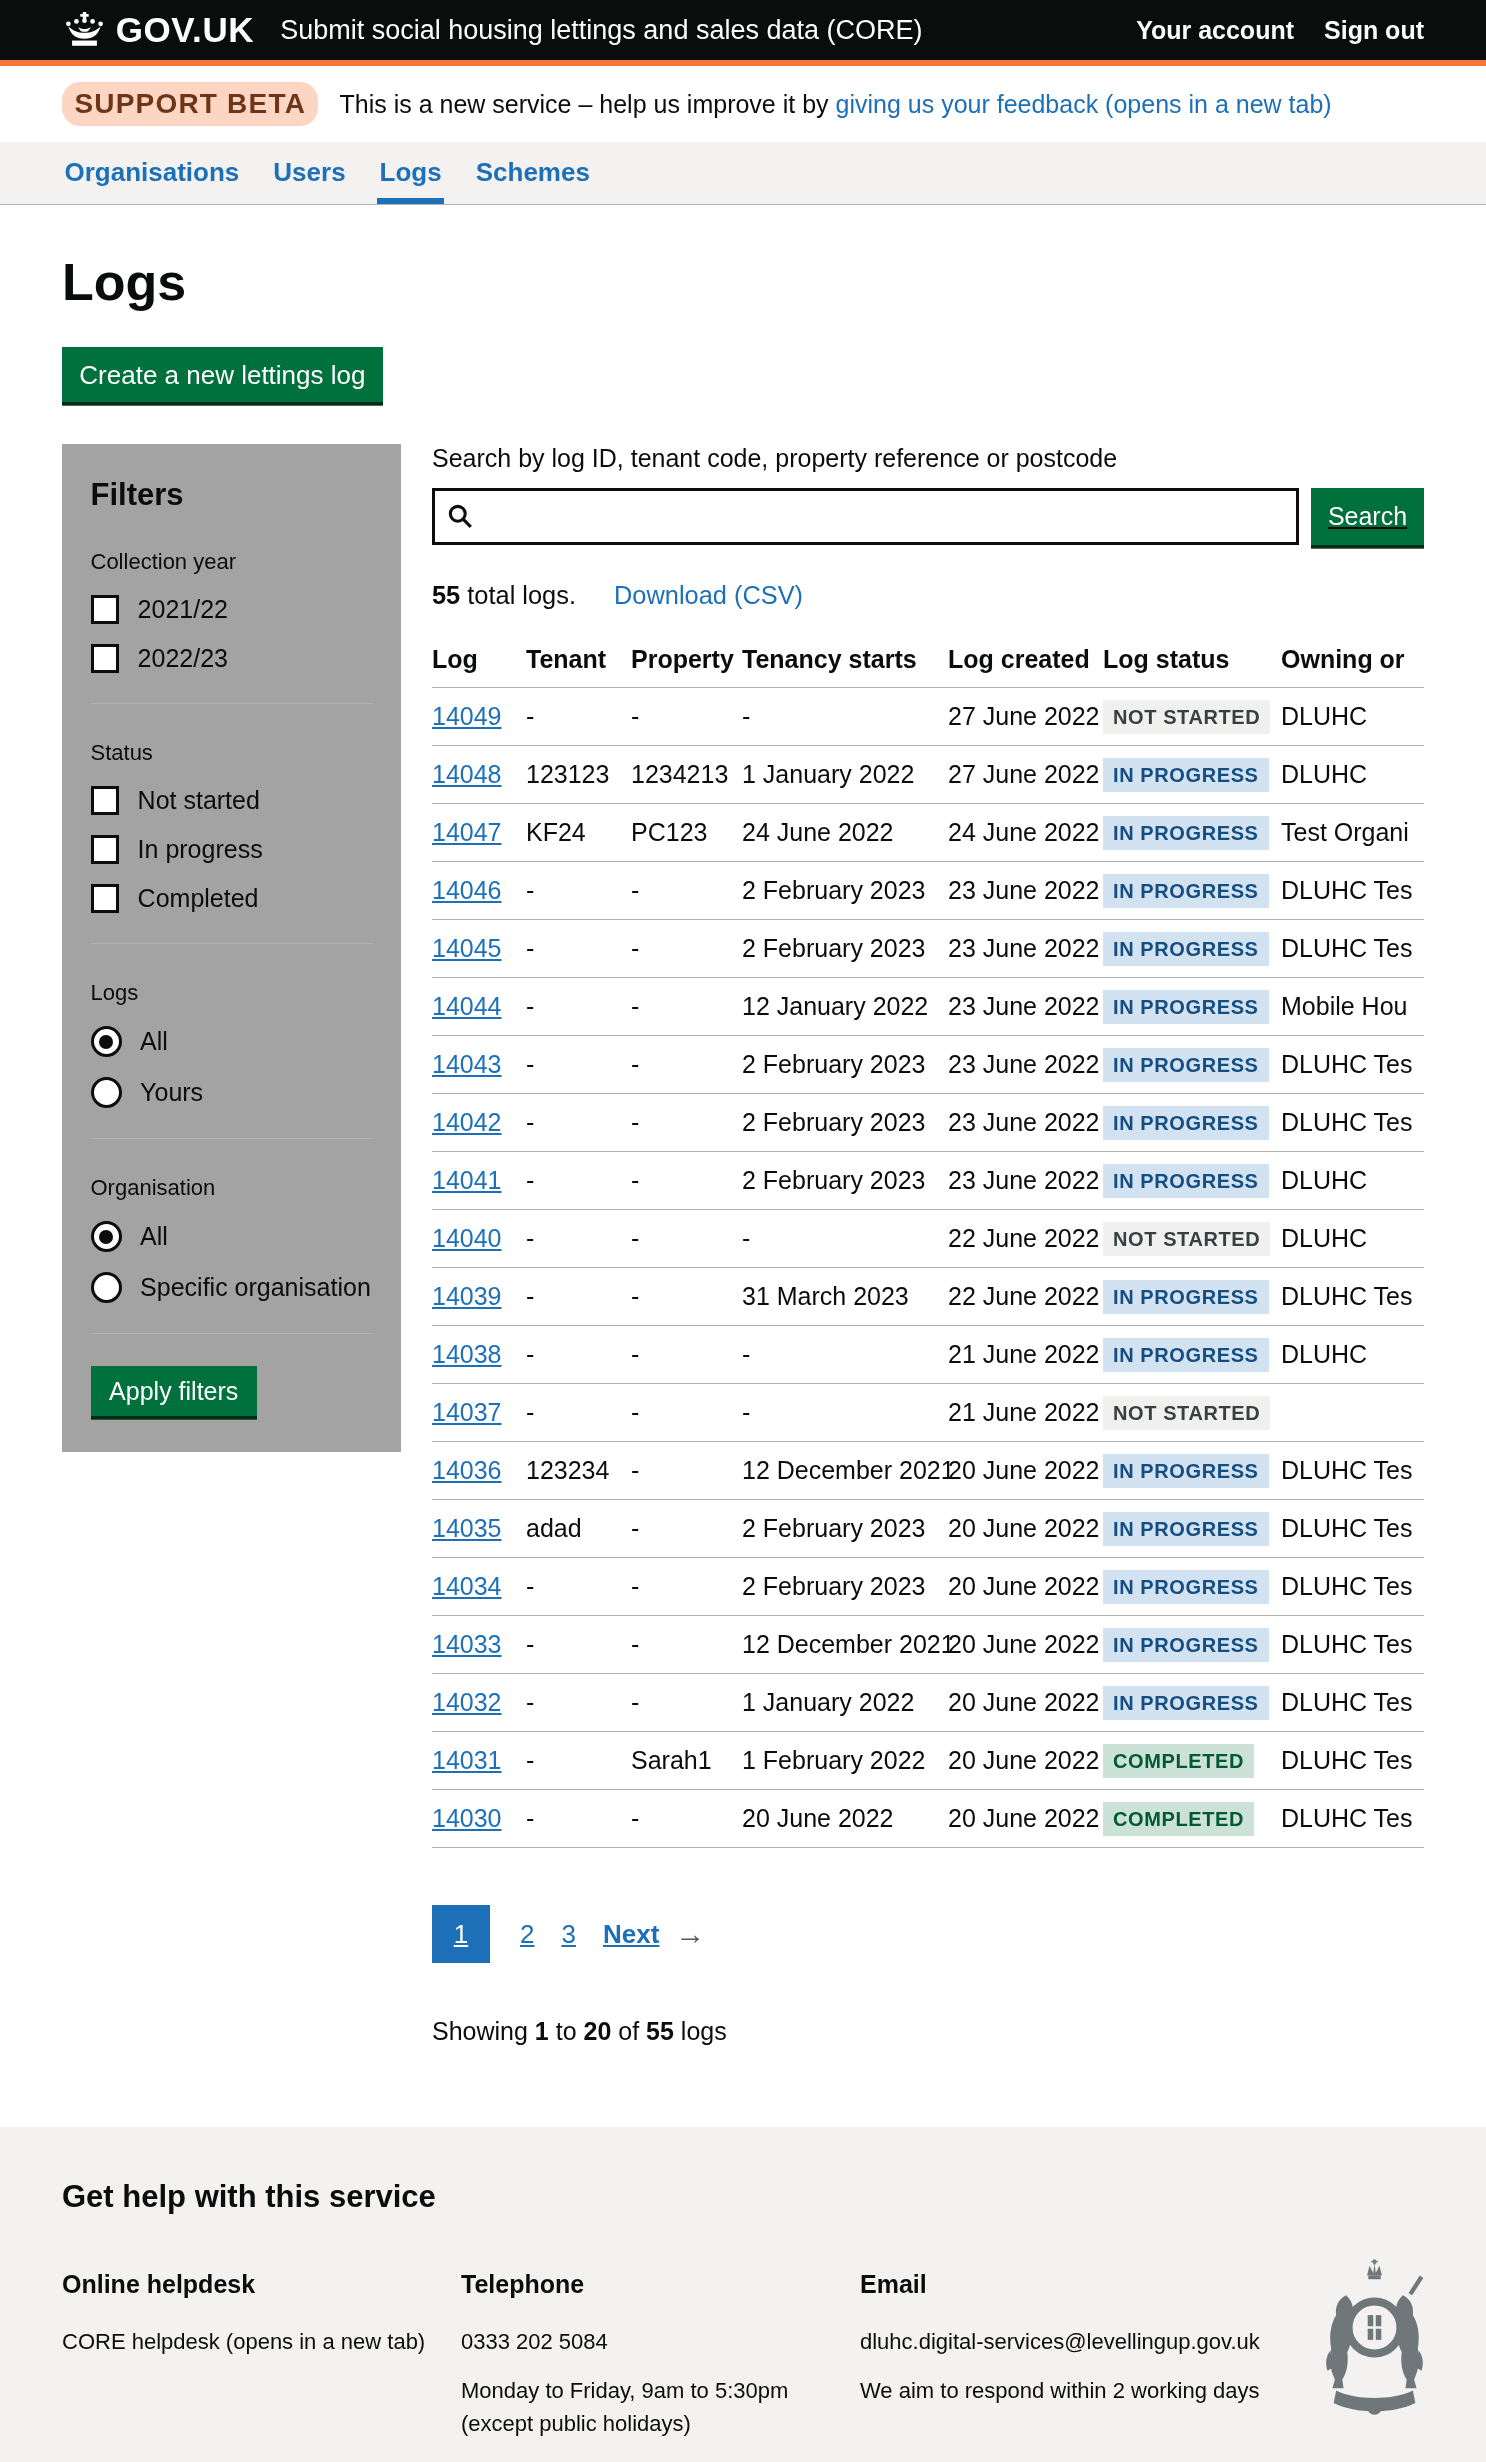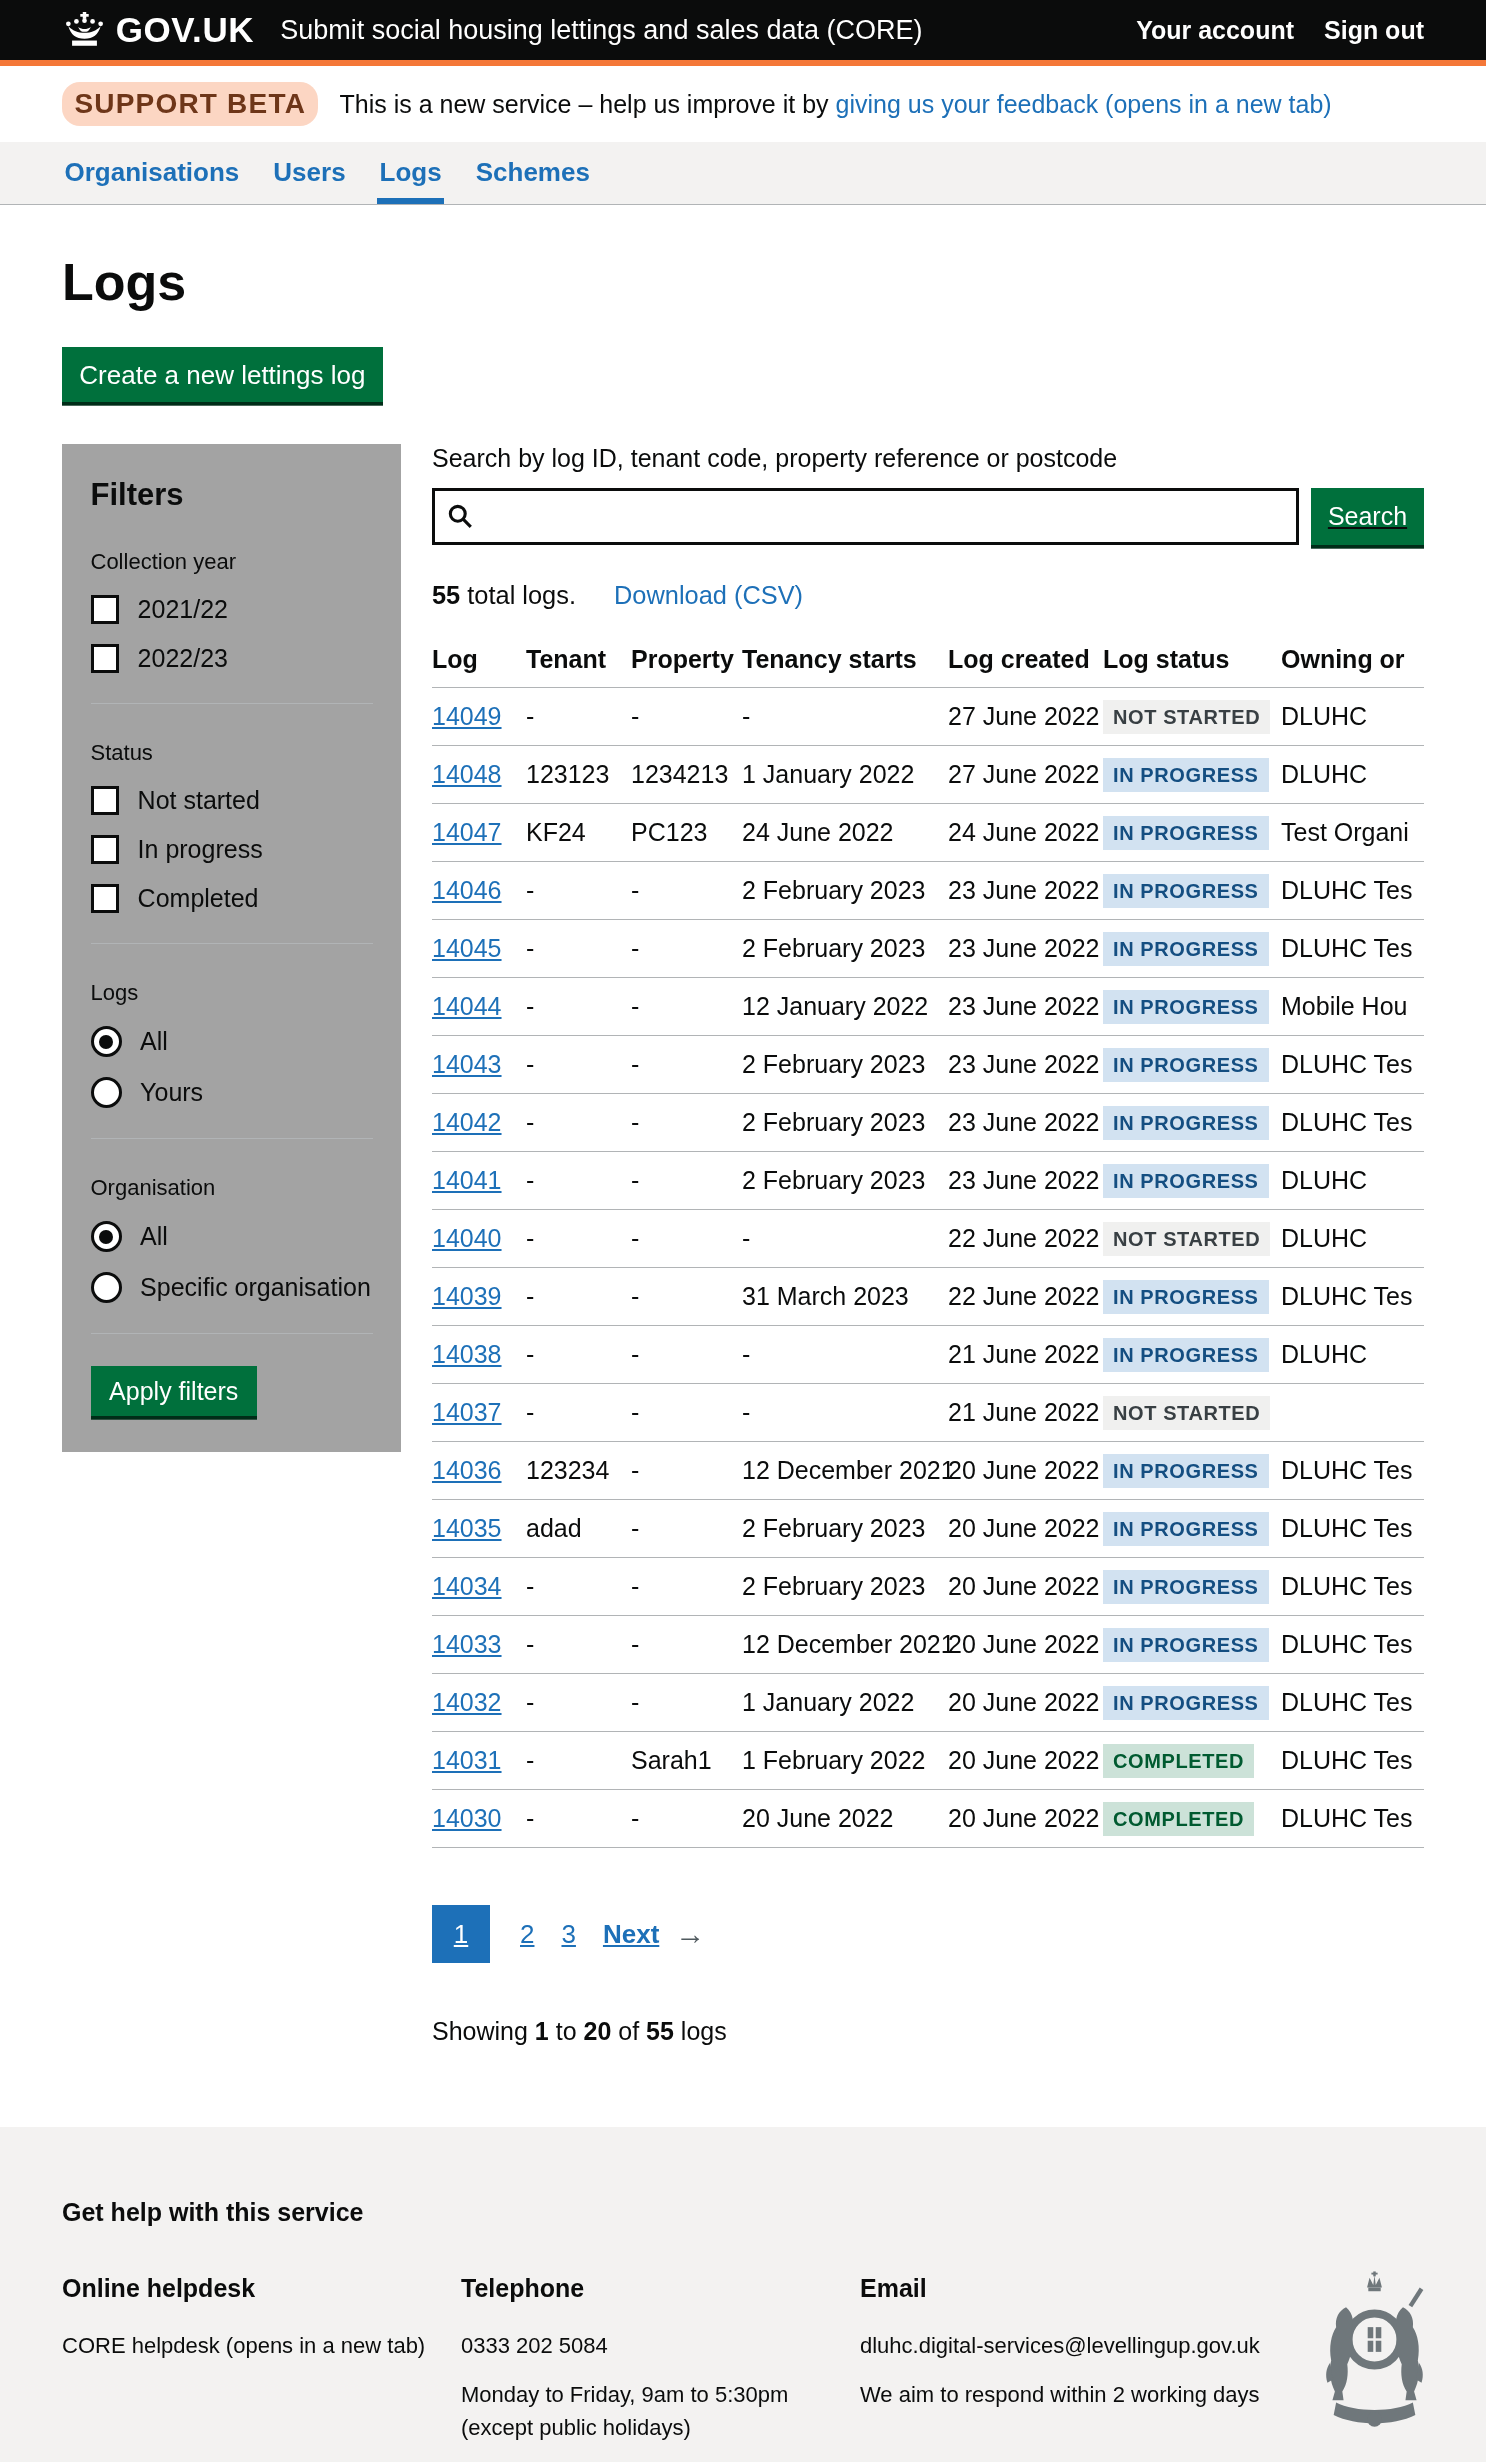--- a/index.html
+++ b/index.html
@@ -86,27 +86,27 @@
   .page.active { background: #1d70b8; color: #fff; width: 58px; height: 58px; display: inline-flex; align-items: center; justify-content: center; margin-right: 30px; }
   .next-link { font-size: 26px; font-weight: bold; color: #1d70b8; text-decoration: underline; margin-right: 16px; }
   .next-arrow { font-size: 30px; color: #505a5f; text-decoration: none; }
 
   .showing { margin-top: 54px; font-size: 25px; }
   .showing b { font-weight: bold; }
 
   
   .footer { background: #f3f2f1; margin-top: 56px; padding: 48px 0 81px; }
   .footer-inner { width: 1362px; margin: 0 auto; }
-  .footer-title { font-size: 25px; font-weight: bold; margin: 23px 0 0; }
+  .footer-title { font-size: 31px; font-weight: bold; margin: 4px 0 0; }
   .footer-cols { display: flex; margin-top: 43px; }
   .fcol { font-size: 22px; line-height: 1.5; }
   .fcol-1 { width: 399px; flex: 0 0 399px; }
   .fcol-2 { width: 399px; flex: 0 0 399px; }
   .fcol-3 { flex: 1 1 auto; }
-  .fcol h3 { font-size: 25px; font-weight: bold; margin: 0 0 21px; }
+  .fcol h3 { font-size: 25px; font-weight: bold; margin: 8px 0 21px; }
   .fcol a { color: #0b0c0c; }
   .fcol p { margin: 0 0 16px; }
   .coat { flex: 0 0 105px; display: flex; justify-content: flex-end; align-items: flex-start; }
 </style>
 </head>
 <body>
 
 <header class="header">
   <div class="header-inner">
     <a class="logotype">

